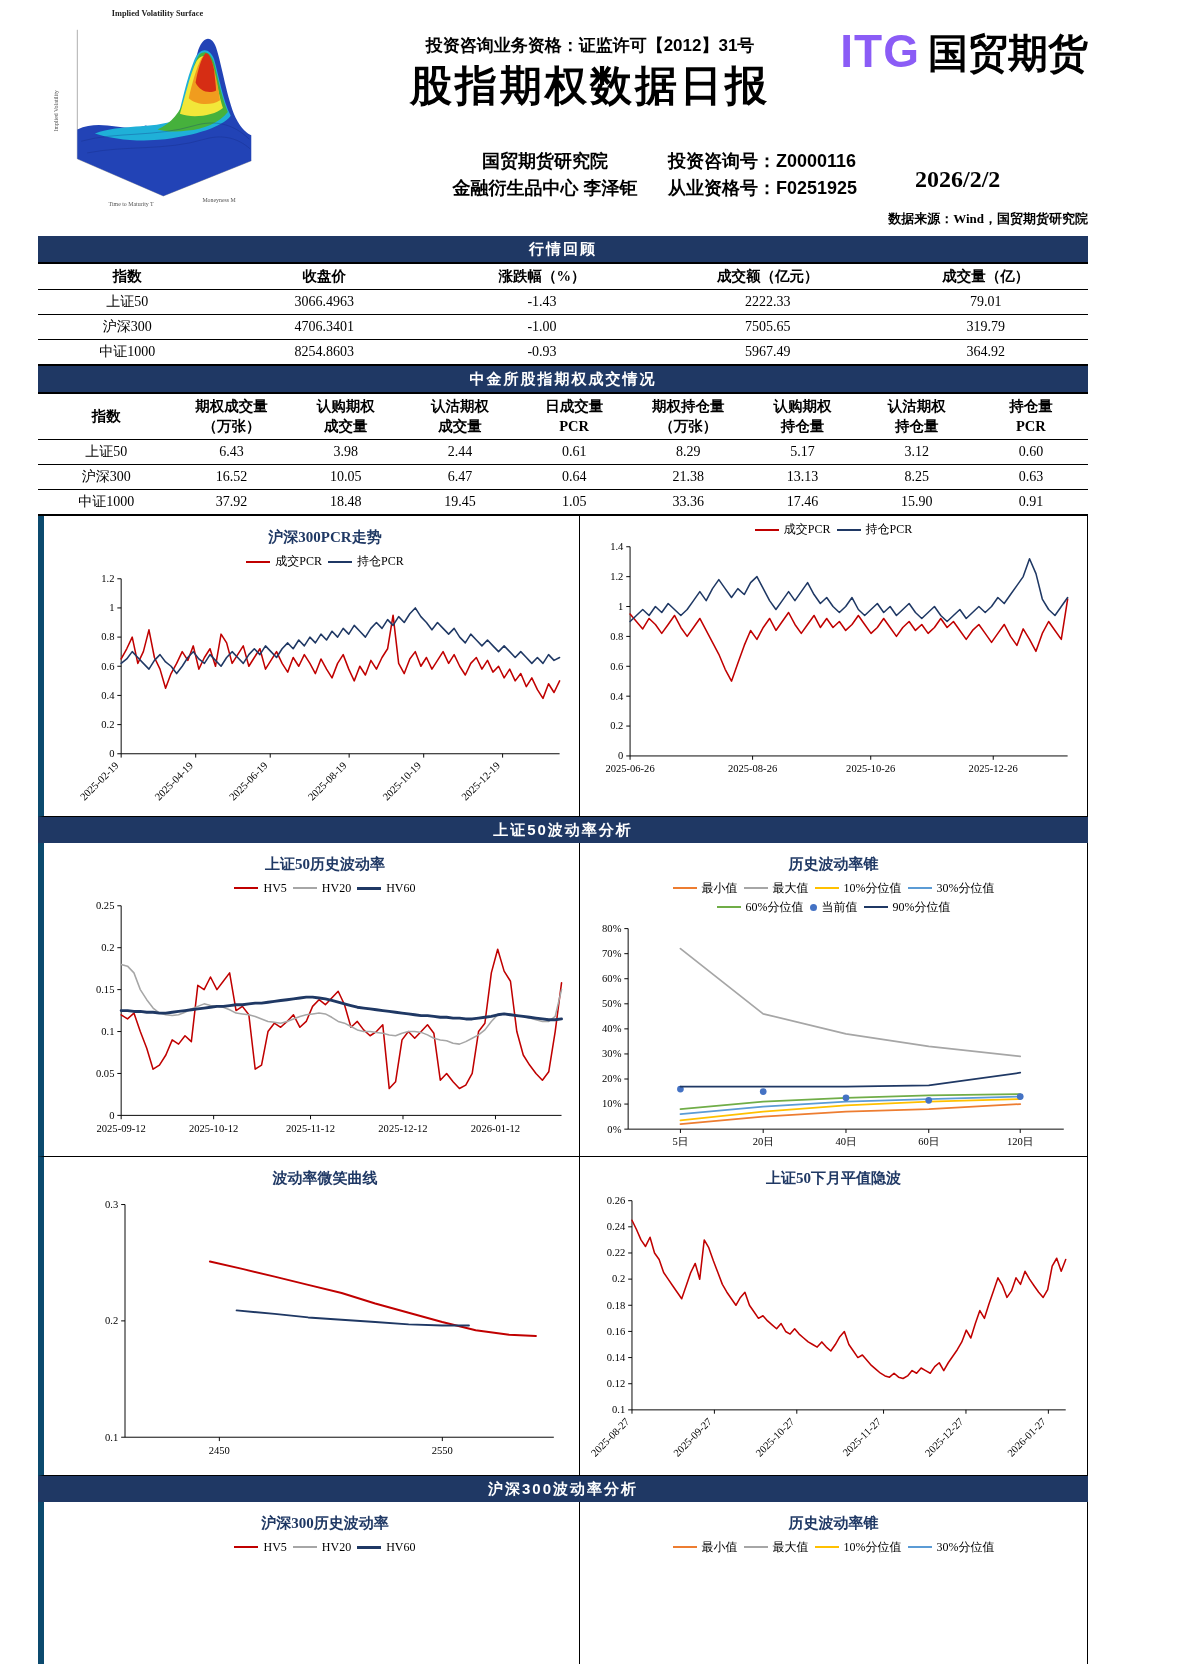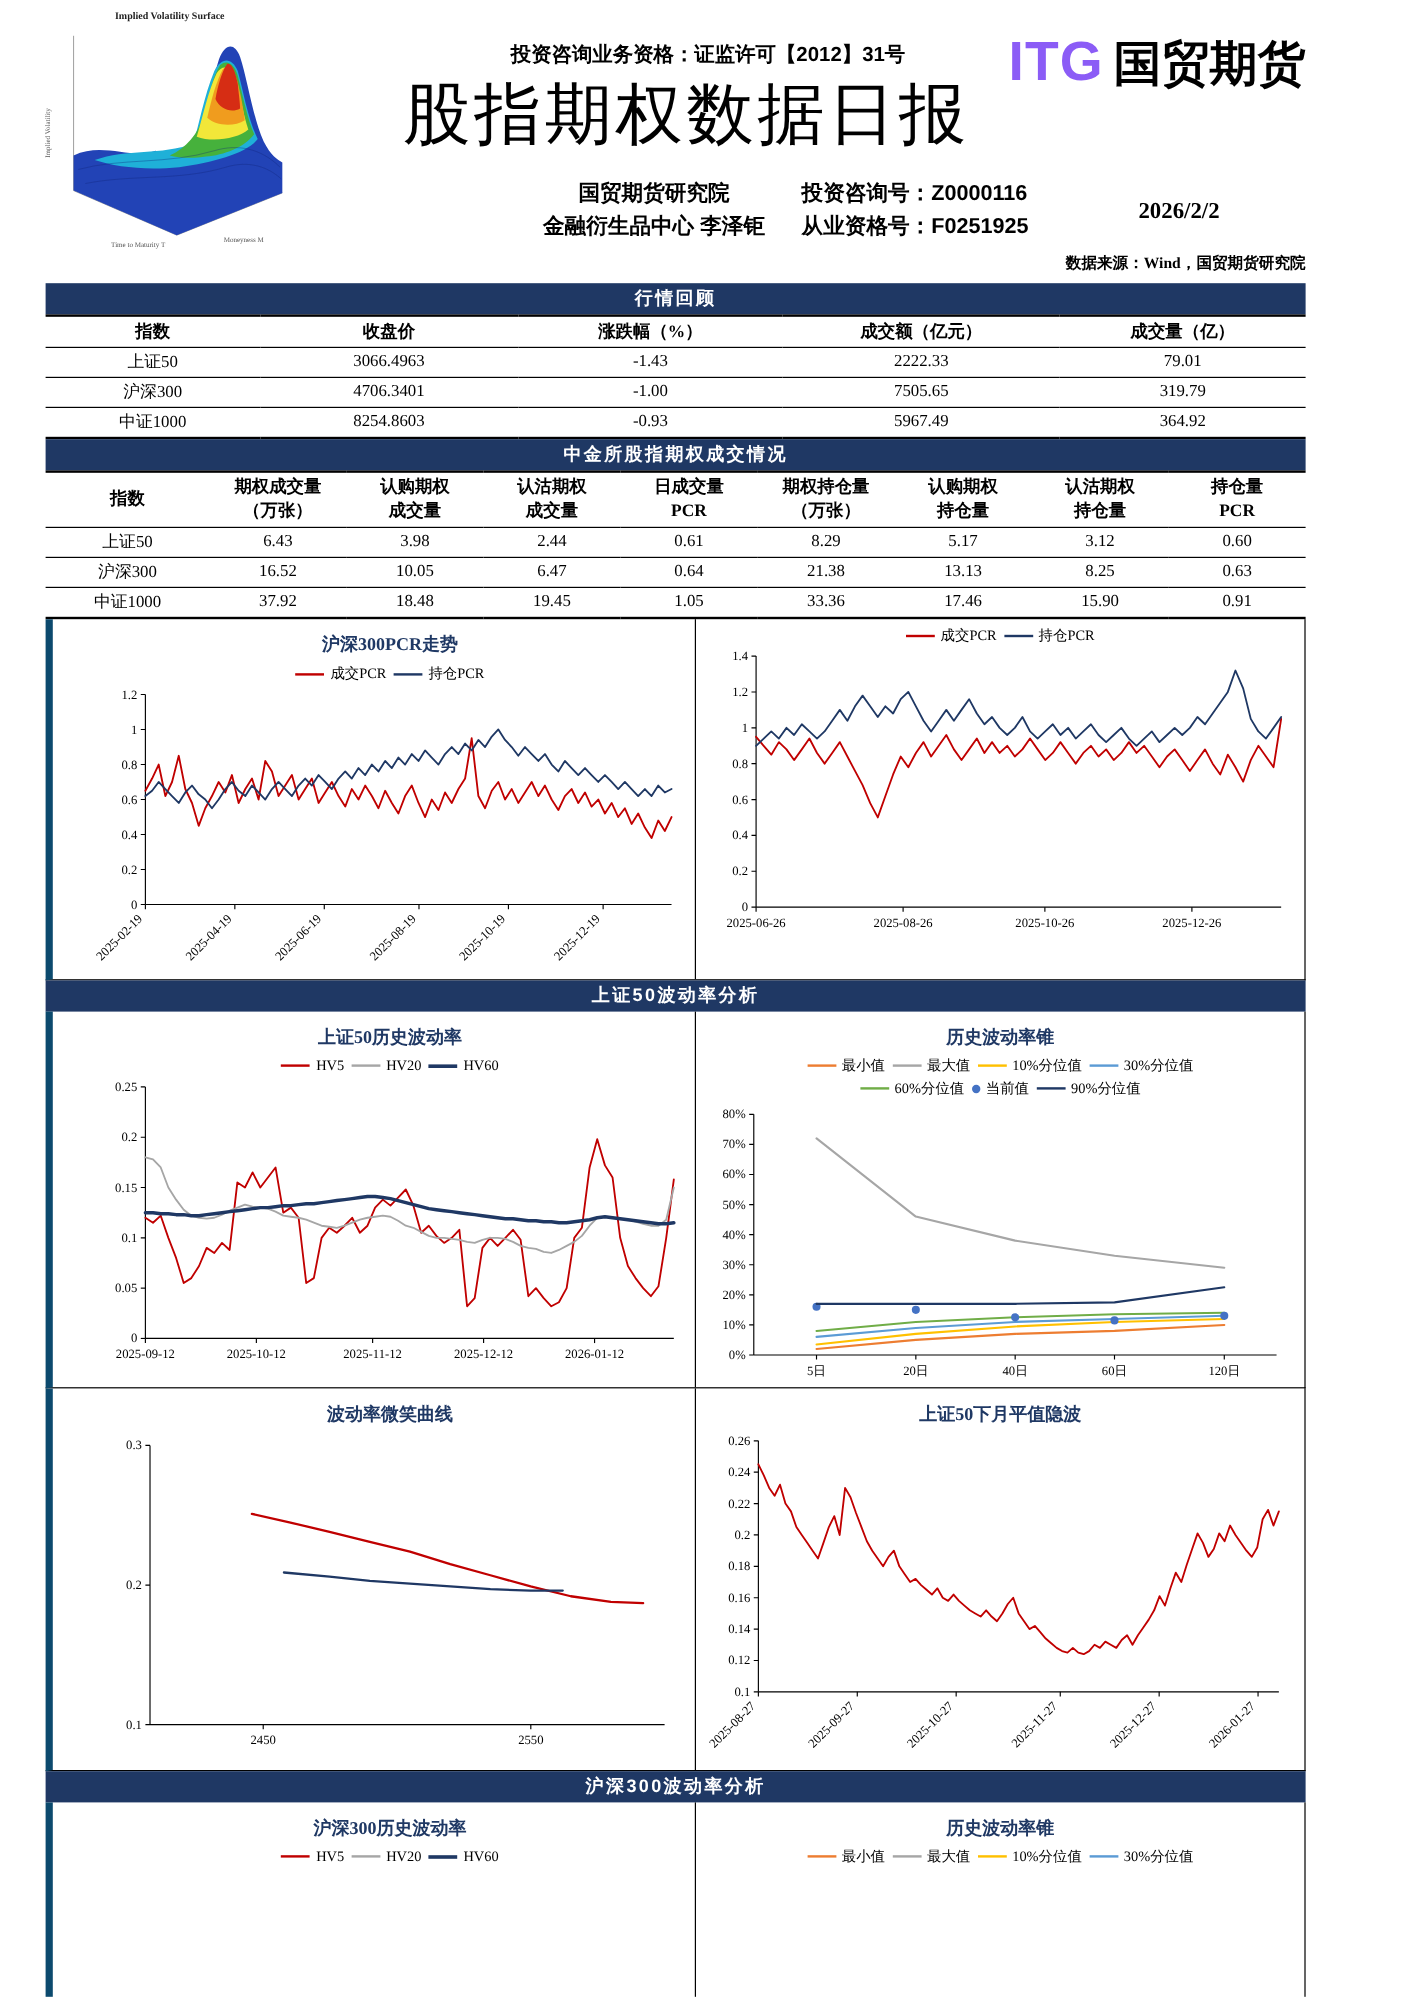--- a/index.html
+++ b/index.html
@@ -1,30 +1,30 @@
 <!DOCTYPE html>
 <html><head>
 <meta charset="utf-8">
 <style>
   html,body{margin:0;padding:0;background:#fff;}
   .page{position:relative;width:1188px;height:1680px;overflow:hidden;background:#fff;
         font-family:"Liberation Serif","DejaVu Serif",serif;color:#000;}
   
   .header{position:relative;height:236px;}
-  .surface{position:absolute;left:32px;top:4px;width:215px;height:212px;}
+  .surface{position:absolute;left:48px;top:4px;width:215px;height:212px;}
   .qual{position:absolute;left:300px;top:34px;width:580px;text-align:center;
         font-family:"Liberation Sans",sans-serif;font-weight:bold;font-size:17px;}
-  .rtitle{position:absolute;left:252px;top:58px;width:640px;text-align:center;margin:0;
-        font-family:"Liberation Sans",sans-serif;font-weight:400;font-size:56px;letter-spacing:3px;}
+  .rtitle{position:absolute;left:270px;top:58px;width:640px;text-align:center;margin:0;
+        font-family:"Liberation Sans",sans-serif;font-weight:700;font-size:42px;letter-spacing:3px;}
   .org{position:absolute;left:430px;top:148px;width:230px;text-align:center;
         font-family:"Liberation Sans",sans-serif;font-weight:bold;font-size:18px;line-height:27px;}
   .nums{position:absolute;left:668px;top:148px;
         font-family:"Liberation Sans",sans-serif;font-weight:bold;font-size:18px;line-height:27px;}
-  .rdate{position:absolute;left:915px;top:166px;width:135px;text-align:center;
-        font-weight:bold;font-size:19px;}
+  .rdate{position:absolute;left:915px;top:166px;width:135px;
+        font-weight:bold;font-size:24px;}
   .logo{position:absolute;right:100px;top:24px;display:flex;align-items:baseline;
         font-family:"Liberation Sans",sans-serif;}
   .logo .itg{color:#8b5cf6;font-size:46px;font-weight:900;letter-spacing:1px;}
   .logo .brand{color:#000;font-size:40px;font-weight:900;margin-left:8px;}
   .source{position:absolute;right:100px;top:210px;font-weight:bold;font-size:13px;}
   
   .content{margin:0 100px 0 38px;}
   .section-bar{background:#1F3864;color:#fff;text-align:center;height:26px;line-height:26px;
         font-family:"Liberation Sans",sans-serif;font-weight:bold;font-size:15px;letter-spacing:2px;}
   table{width:100%;border-collapse:collapse;table-layout:fixed;}

